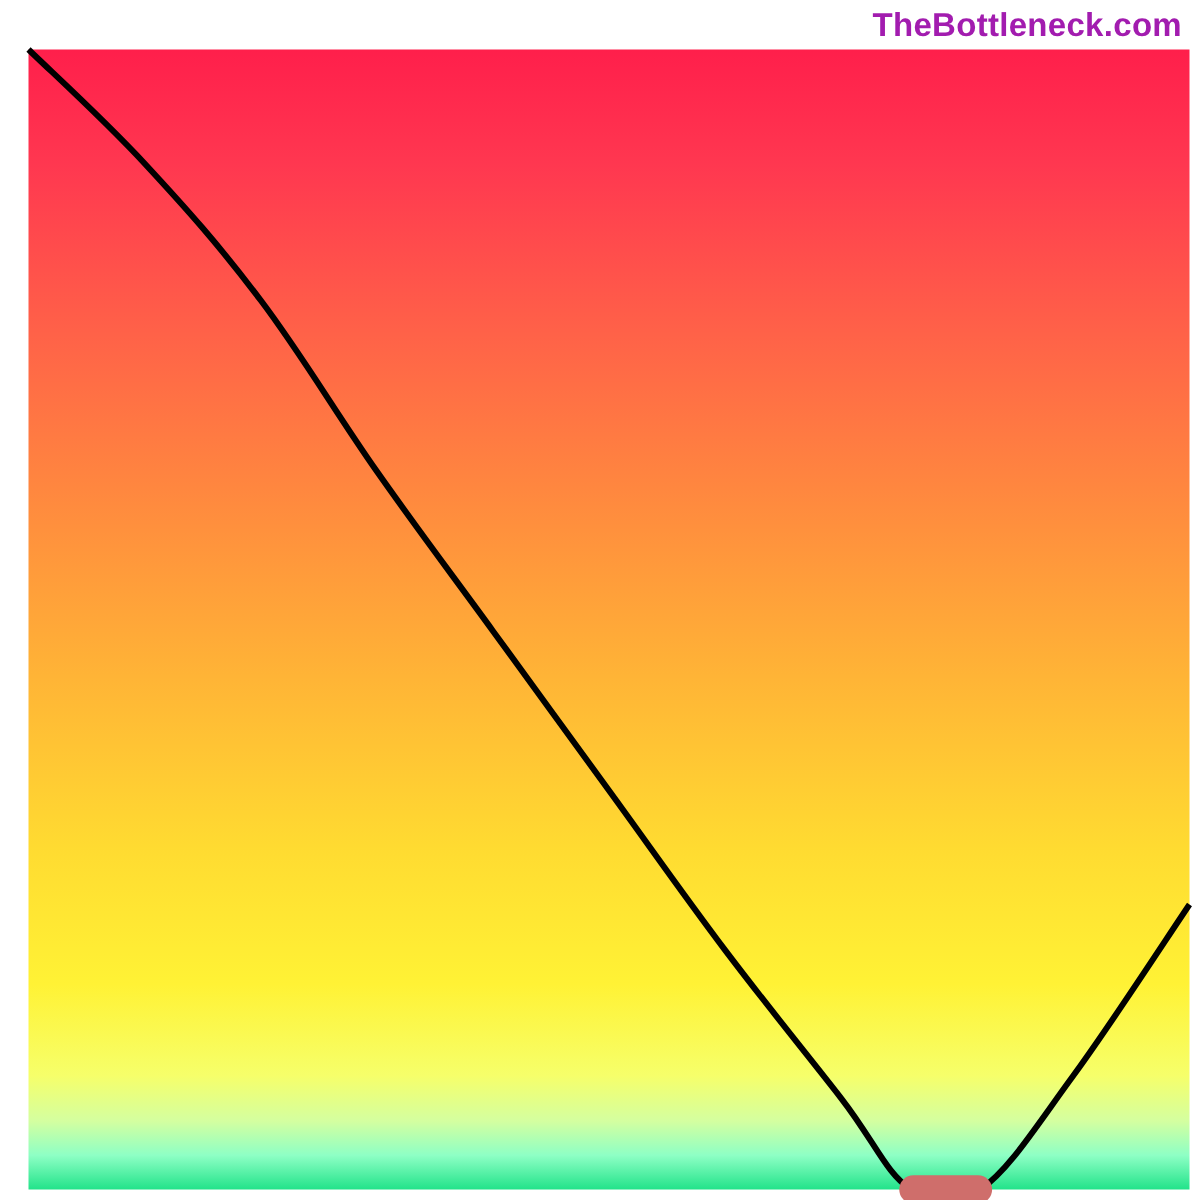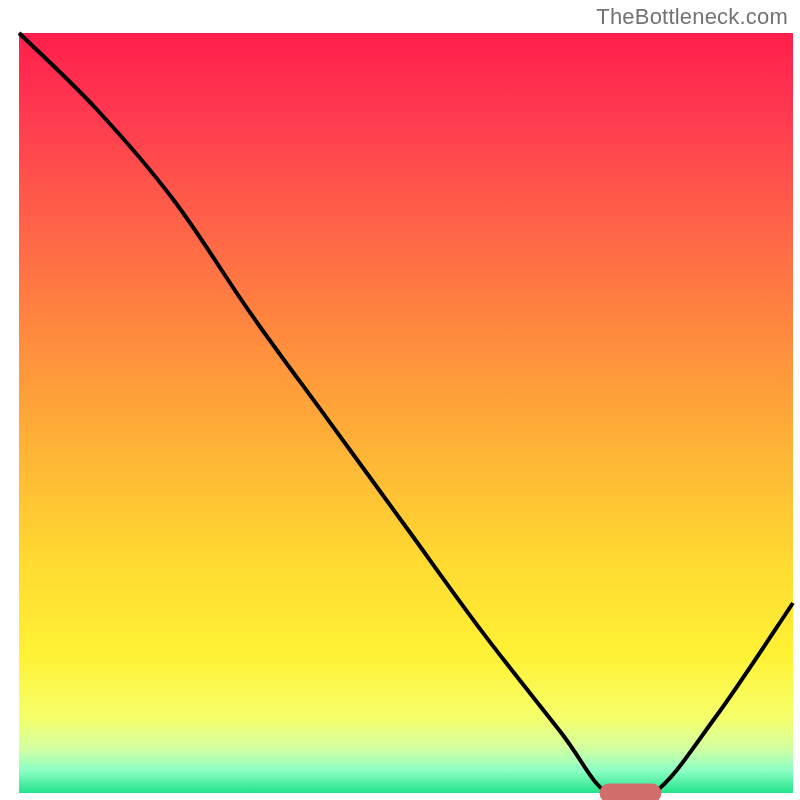--- a/index.html
+++ b/index.html
@@ -13,22 +13,22 @@
   .chart-container {
     position: relative;
     width: 800px;
     height: 800px;
   }
   .watermark {
     position: absolute;
     top: 4px;
     right: 12px;
     font-size: 22px;
-    font-weight: 400;
-    color: #737373;
+    font-weight: 700;
+    color: #a21caf;
     letter-spacing: 0.2px;
     z-index: 5;
   }
   svg.plot {
     position: absolute;
     left: 0;
     top: 0;
     width: 800px;
     height: 800px;
   }

